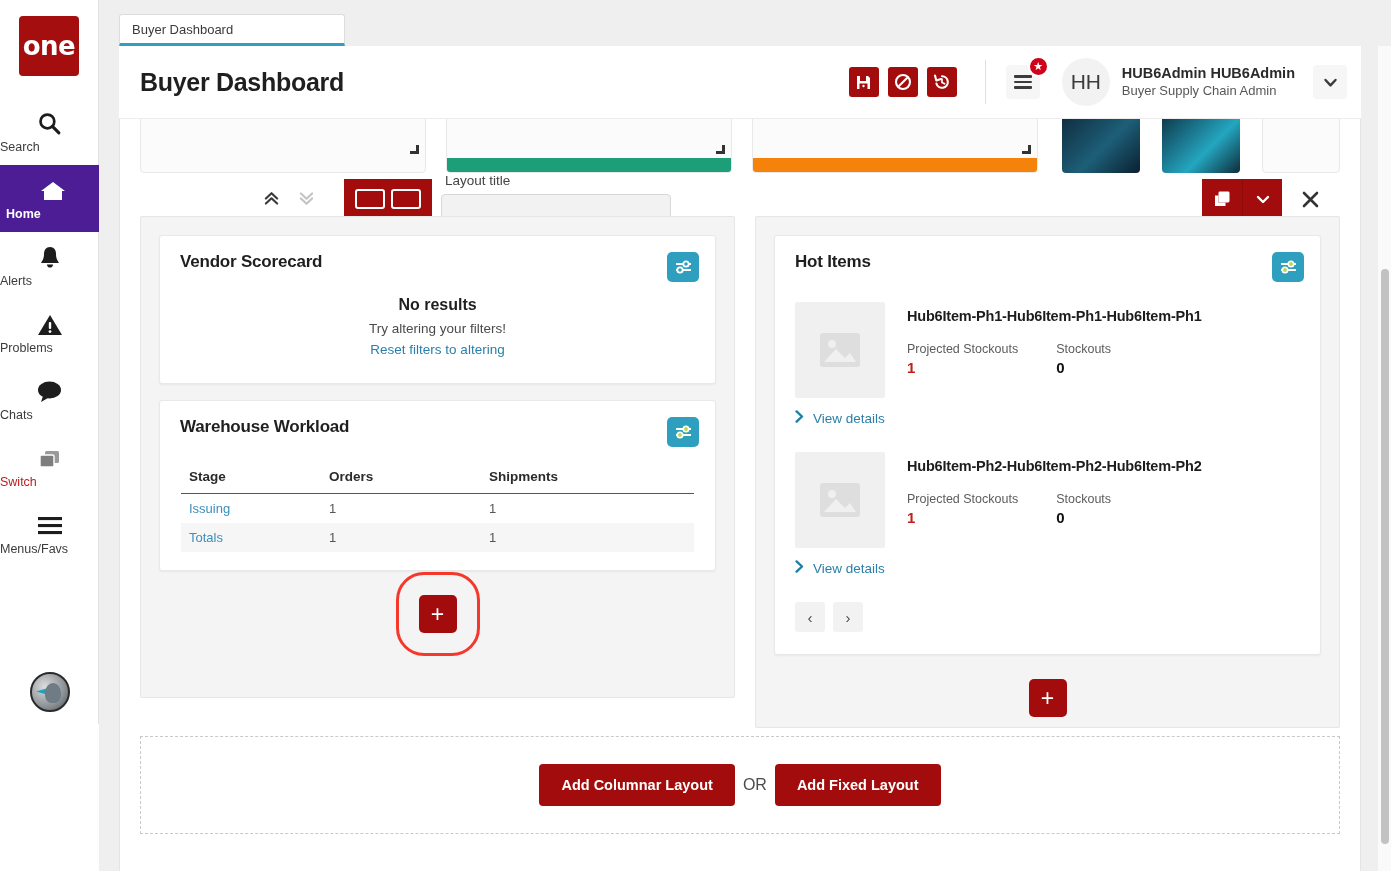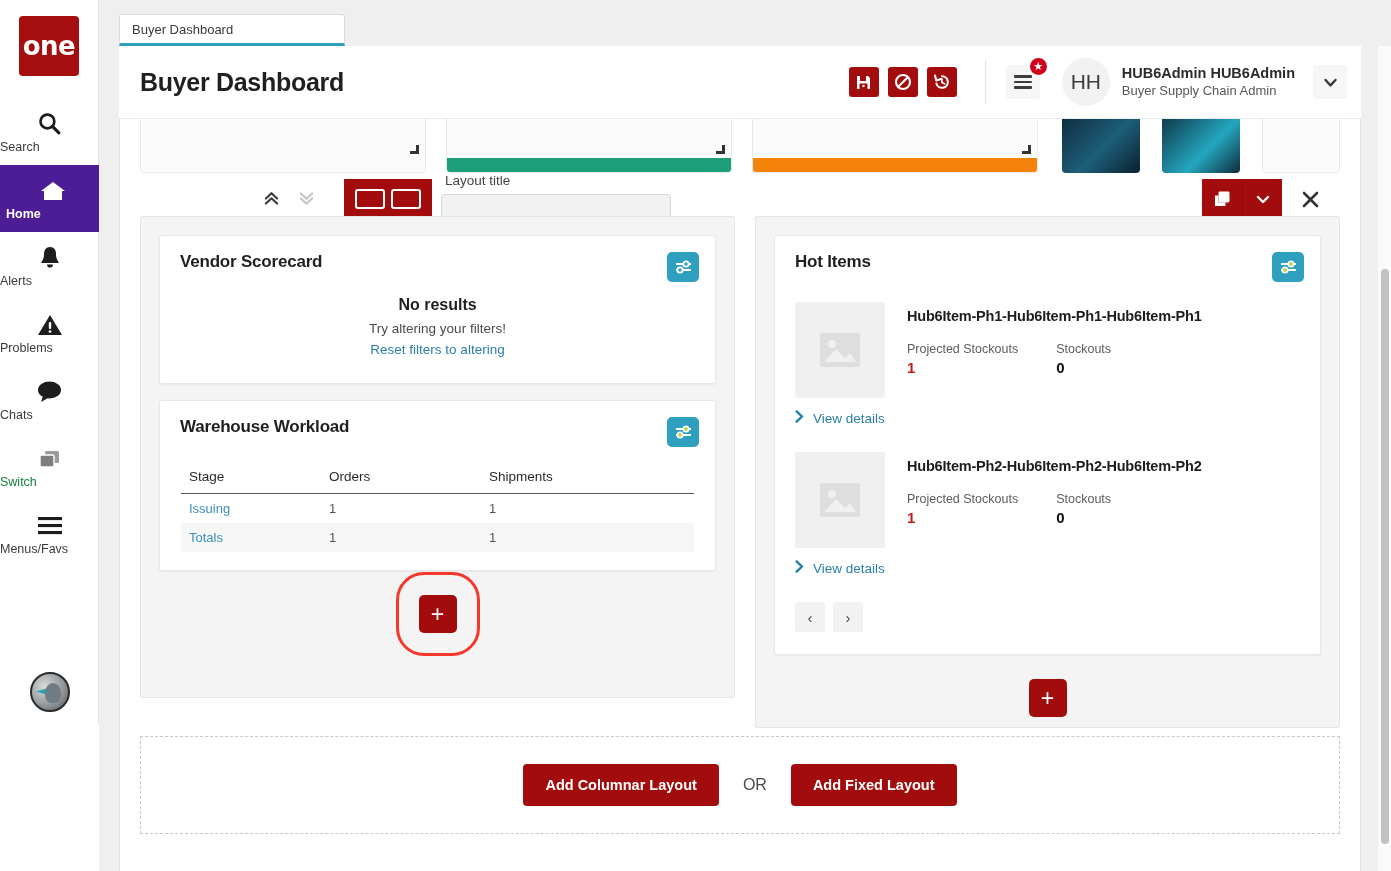--- a/index.html
+++ b/index.html
@@ -24,21 +24,21 @@
     font-family: "DejaVu Sans", sans-serif; line-height: 1;
   }
   .nav-item {
     width: 99px; height: 67px; display: flex; flex-direction: column;
     justify-content: center; gap: 3px; cursor: pointer;
   }
   .nav-item .ic { height: 28px; display: flex; align-items: center; justify-content: center; }
   .nav-label { font-size: 12.5px; color: #3b3b3b; line-height: 1; }
   .nav-item.active { background: #4c1d95; padding-left: 6px; }
   .nav-item.active .nav-label { color: #fff; font-weight: 600; }
-  .nav-item.dim .nav-label { color: #15803d; }
+  .nav-item.dim .nav-label { color: #b91c1c; }
   .avatar-globe {
     position: absolute; left: 30px; bottom: 12px; width: 40px; height: 40px;
     border-radius: 50%; background: radial-gradient(circle at 35% 35%, #dcdcdc, #8d9296 60%, #4a4f52);
     border: 2px solid #2b2b2b; overflow: hidden;
   }
   .avatar-globe .head {
     position: absolute; left: 13px; top: 9px; width: 16px; height: 20px;
     background: #6f7c86; border-radius: 50% 50% 40% 40%;
   }
   .avatar-globe .beam {
@@ -167,21 +167,21 @@
     display: flex; align-items: center; justify-content: center; cursor: pointer;
   }
 
   .noresults { text-align: center; padding: 14px 0 26px; }
   .nr-title { font-size: 16px; font-weight: 700; color: #1f1f1f; }
   .nr-sub { font-size: 13.5px; color: #4a4a4a; margin-top: 7px; }
   .nr-link { font-size: 13.5px; color: #2a7fa8; margin-top: 6px; cursor: pointer; }
 
   .ww-table { width: calc(100% - 42px); margin: 22px 21px 0; border-collapse: collapse; }
   .ww-table th {
-    text-align: left; font-size: 13.5px; font-weight: 400; color: #2b2b2b;
+    text-align: left; font-size: 13.5px; font-weight: 700; color: #2b2b2b;
     padding: 0 0 9px 8px; border-bottom: 1.5px solid #555;
   }
   .ww-table td { font-size: 13px; color: #555; padding: 7px 0 7px 8px; }
   .ww-table td.linkcell { color: #3b8fbd; }
   .ww-table tr.alt td { background: #f6f6f6; }
   .ww-col-stage { width: 140px; }
   .ww-col-orders { width: 160px; }
 
   .plus-wrap { display: flex; justify-content: center; padding: 8px 0 20px; }
   .plus-btn {
@@ -211,21 +211,21 @@
   .pager { display: flex; gap: 8px; padding: 26px 0 22px 20px; }
   .pg-btn {
     width: 30px; height: 30px; background: #f2f2f2; border-radius: 3px;
     display: flex; align-items: center; justify-content: center; cursor: pointer;
     color: #4a4a4a; font-size: 15px; line-height: 1;
   }
 
   
   .add-layout {
     position: absolute; left: 20px; top: 735px; width: 1200px; height: 98px;
-    border: 1px dashed #c9c9c9; display: flex; align-items: center; justify-content: center; gap: 24px;
+    border: 1px dashed #c9c9c9; display: flex; align-items: center; justify-content: center; gap: 8px;
   }
   .btn-red {
     background: #a30c0c; color: #fff; border: none; border-radius: 4px;
     font-size: 14.5px; font-weight: 700; padding: 13px 22px; cursor: pointer;
     font-family: "Liberation Sans", sans-serif;
   }
   .or-text { font-size: 16px; color: #4a4a4a; }
 
   
   .scrollbar-track {

